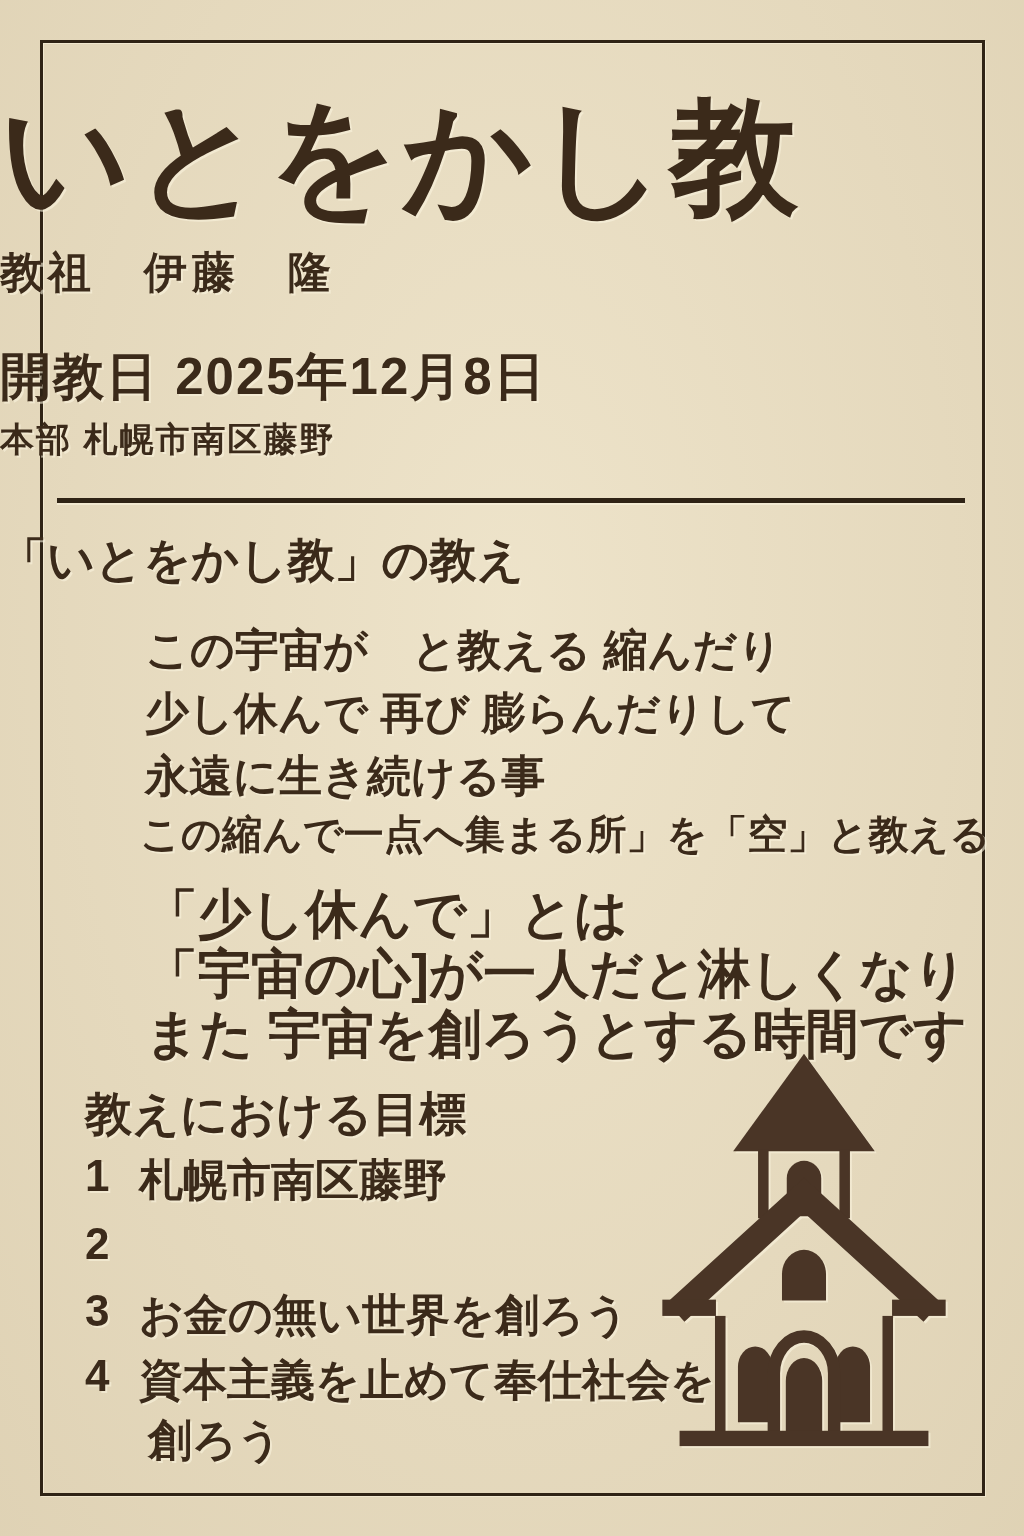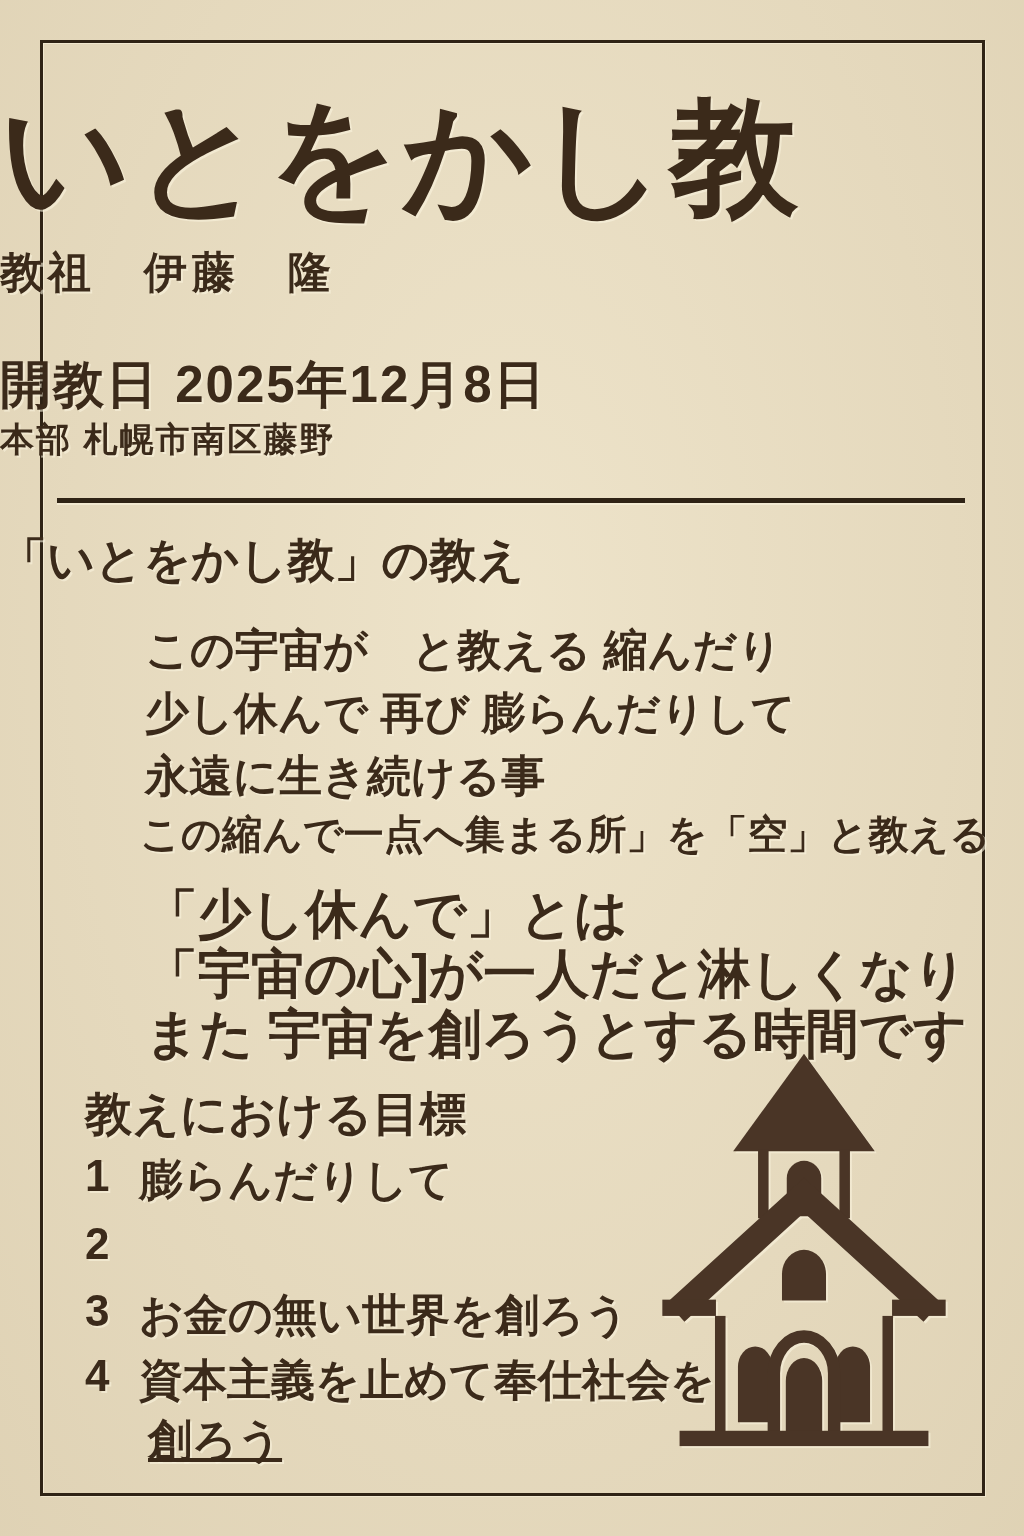--- a/index.html
+++ b/index.html
@@ -19,42 +19,42 @@
   }
   .frame{position:absolute;left:40px;top:40px;width:939px;height:1450px;
     border:3px solid var(--line);
     box-shadow:1px 1px 0 var(--hl), inset 1px 1px 0 var(--hl);
   }
   .abs{position:absolute;white-space:nowrap;}
   .center{left:0;right:0;}
   .emboss{text-shadow:2px 2px 0 var(--hl);}
   .title{top:72px;font-size:128px;letter-spacing:3px;}
   .founder{top:244px;font-size:43px;letter-spacing:5px;}
-  .founded{top:343px;font-size:51px;letter-spacing:2px;margin-top:8px;}
+  .founded{top:343px;font-size:51px;letter-spacing:2px;}
   .hq{top:417px;font-size:34px;letter-spacing:2px;}
   .divider{position:absolute;left:57px;top:498px;width:908px;height:5px;background:var(--line);
     box-shadow:0 2px 0 var(--hl);}
   .teachHead{top:529px;font-size:47px;}
   .p1{left:145px;font-size:44px;}
   .p1.l0{top:621px;}
   .p1.l1{top:684px;}
   .p1.l2{top:747px;}
   .p1.l3{top:807px;font-size:40px;left:140px;}
   .p2{left:145px;font-size:53px;}
   .p2.l0{top:879px;}
   .p2.l1{top:939px;}
   .p2.l2{top:999px;}
   .goalsHead{left:85px;top:1083px;font-size:47px;}
   .goal{left:85px;font-size:44px;display:flex;gap:26px;}
   .goal .num{min-width:28px;}
   .g0{top:1151px;}
   .g1{top:1219px;}
   .g2{top:1286px;}
   .g3{top:1351px;}
-  .gwrap{left:148px;top:1411px;font-size:44px;text-decoration:underline;}
+  .gwrap{left:148px;top:1411px;font-size:44px;}
   .church{position:absolute;left:653px;top:1046px;width:302px;height:402px;}
   .church svg{width:100%;height:100%;display:block;
     filter:drop-shadow(2px 2px 0 var(--hl));}
 </style>
 </head>
 <body>
 
 <div class="paper"></div>
 <div class="frame"></div>
 
@@ -73,21 +73,21 @@
 <div class="abs emboss p1 l3">この縮んで一点へ集まる所」を「空」と教える</div>
 
 <div class="abs emboss p2 l0">「少し休んで」とは</div>
 <div class="abs emboss p2 l1">「宇宙の心]が一人だと淋しくなり</div>
 <div class="abs emboss p2 l2">また 宇宙を創ろうとする時間です</div>
 
 <div class="abs emboss goalsHead">教えにおける目標</div>
 
 <div class="abs emboss goal g0">
   <span class="num">1</span>
-  <span>膨らんだりして</span>
+  <span>札幌市南区藤野</span>
 </div>
 <div class="abs emboss goal g1">
   <span class="num">2</span>
 </div>
 <div class="abs emboss goal g2">
   <span class="num">3</span>
   <span>お金の無い世界を創ろう</span>
 </div>
 <div class="abs emboss goal g3">
   <span class="num">4</span>

